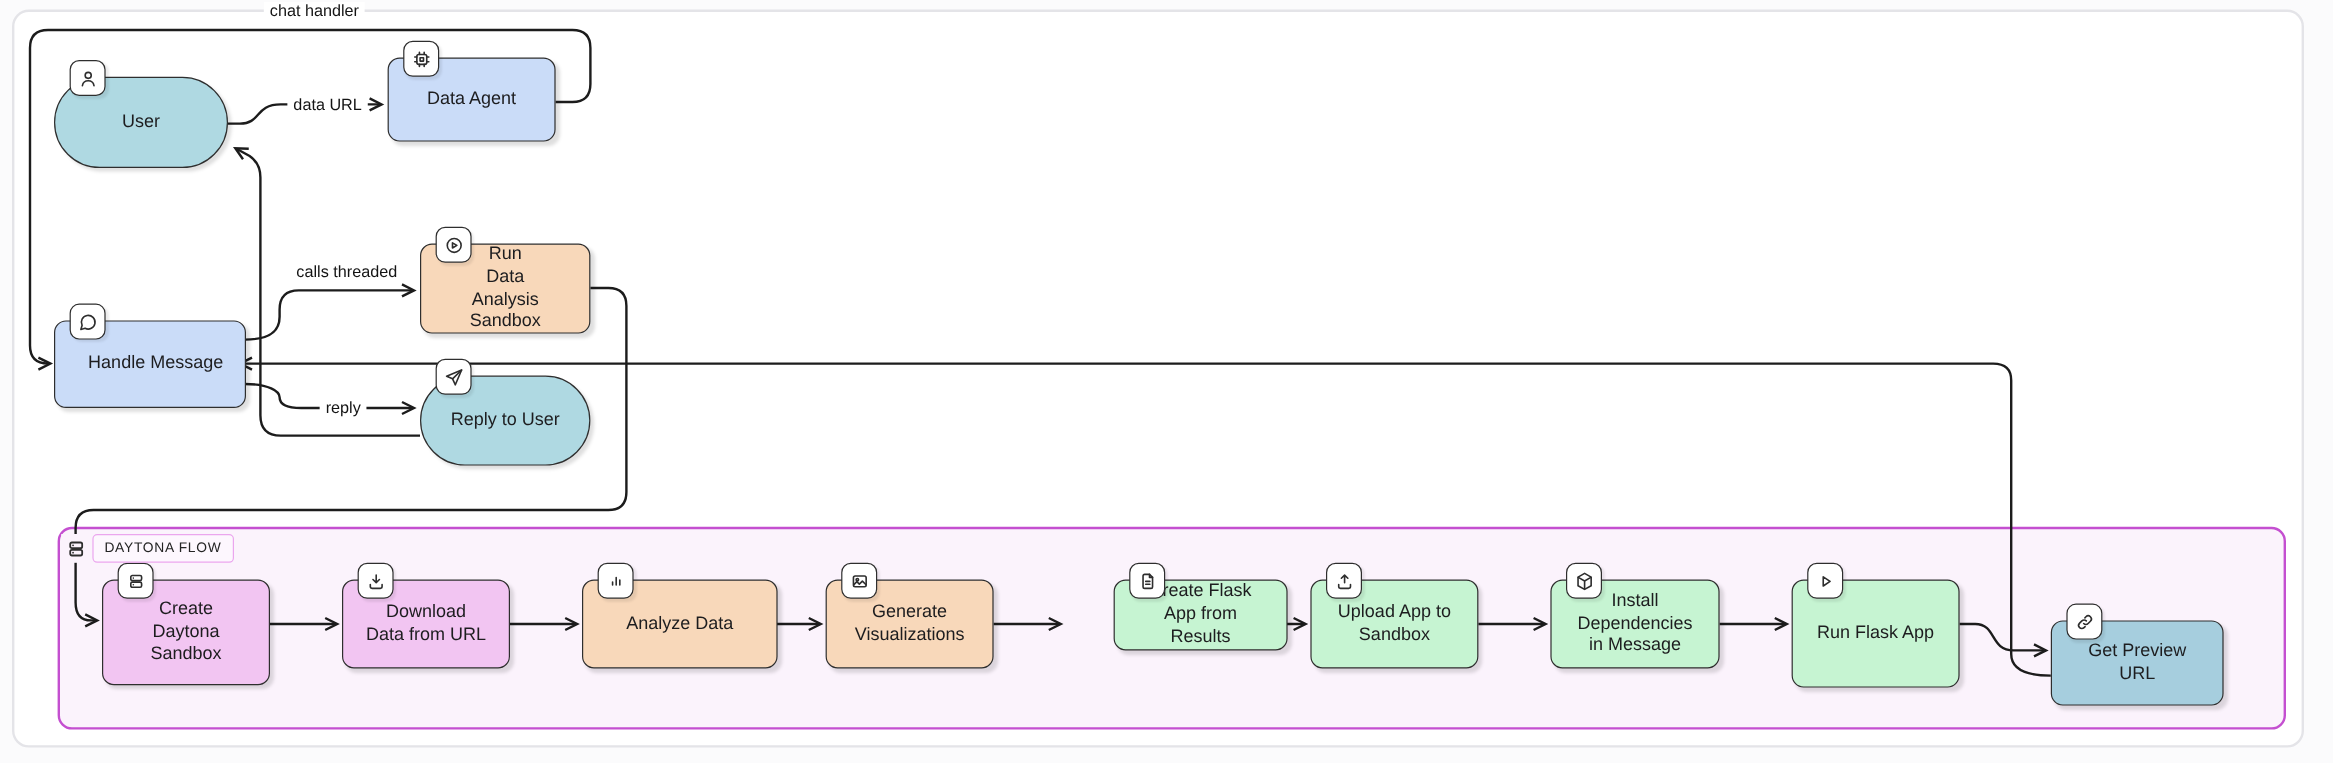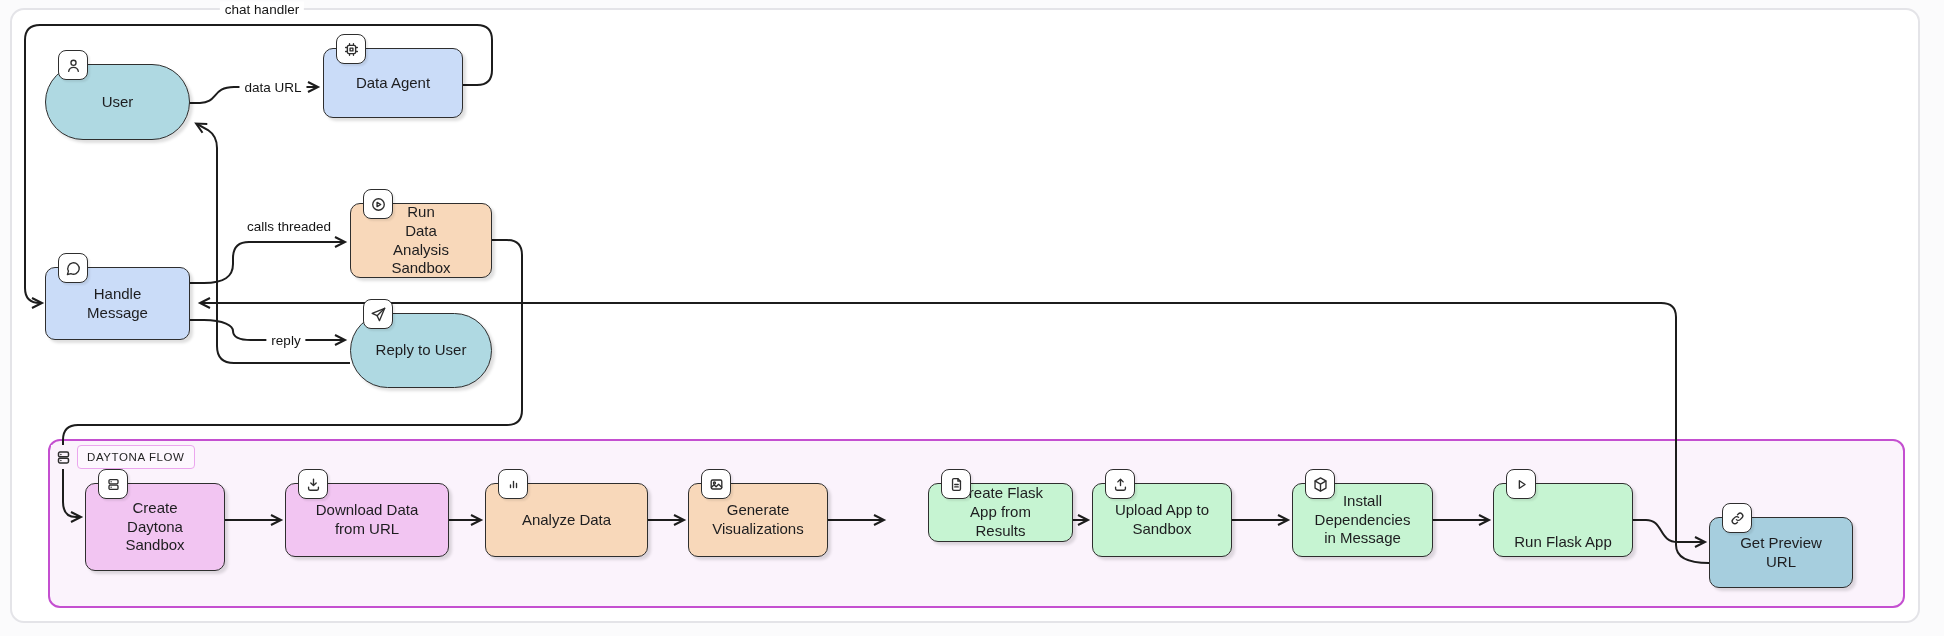--- a/index.html
+++ b/index.html
@@ -115,21 +115,21 @@
   <div class="badge">
     <svg viewBox="0 0 24 24" class="ic">
         <rect x="6.8" y="6.8" width="10.4" height="10.4" rx="2"></rect>
         <rect x="10.2" y="10.2" width="3.6" height="3.6"></rect>
         <path d="M9.5 6.8V4.6M14.5 6.8V4.6M9.5 19.4v-2.2M14.5 19.4v-2.2M6.8 9.5H4.6M6.8 14.5H4.6M19.4 9.5h-2.2M19.4 14.5h-2.2"></path>
       </svg>
   </div>
   <span>Data Agent</span>
 </div>
 
-<div class="node fill-blue" style="left:45px;top:267px;width:145px;height:73px;justify-content:flex-end;">
+<div class="node fill-blue" style="left:45px;top:267px;width:160px;height:73px;justify-content:flex-end;">
   <div class="badge">
     <svg viewBox="0 0 24 24" class="ic">
         <path d="M8.7 18.4A7.2 7.2 0 1 0 5.6 15.3L4.3 19.7Z"></path>
       </svg>
   </div>
   <span>Handle Message</span>
 </div>
 
 <div class="node fill-peach" style="left:350px;top:203px;width:142px;height:75px;padding:4px 40px;">
   <div class="badge">
@@ -166,21 +166,21 @@
   <div class="badge">
     <svg viewBox="0 0 24 24" class="ic">
         <rect x="6.3" y="5.8" width="11.4" height="5.4" rx="1.6"></rect>
         <rect x="6.3" y="12.8" width="11.4" height="5.4" rx="1.6"></rect>
         <path d="M9 8.5h.01M9 15.5h.01"></path>
       </svg>
   </div>
   <span>Create Daytona Sandbox</span>
 </div>
 
-<div class="node fill-pink" style="left:285px;top:483px;width:164px;height:74px;">
+<div class="node fill-pink" style="left:285px;top:483px;width:140px;height:74px;">
   <div class="badge">
     <svg viewBox="0 0 24 24" class="ic">
         <path d="M12 5.2v8M8.6 10l3.4 3.2L15.4 10"></path>
         <path d="M5.8 15.3v2.2c0 1 .8 1.8 1.8 1.8h8.8c1 0 1.8-.8 1.8-1.8v-2.2"></path>
       </svg>
   </div>
   <span>Download Data from URL</span>
 </div>
 
 <div class="node fill-peach" style="left:485px;top:483px;width:163px;height:74px;">
@@ -227,21 +227,21 @@
 <div class="node fill-green" style="left:1292px;top:483px;width:141px;height:74px;">
   <div class="badge">
     <svg viewBox="0 0 24 24" class="ic">
         <path d="M12 3.6l6.9 3.9v9l-6.9 3.9-6.9-3.9v-9z"></path>
         <path d="M5.4 7.8l6.6 3.7 6.6-3.7M12 11.5v8.4"></path>
       </svg>
   </div>
   <span>Install Dependencies in Message</span>
 </div>
 
-<div class="node fill-green" style="left:1493px;top:483px;width:140px;height:74px;align-items:flex-end;">
+<div class="node fill-green" style="left:1493px;top:483px;width:140px;height:90px;">
   <div class="badge">
     <svg viewBox="0 0 24 24" class="ic">
         <path d="M9.3 7.2l7.2 4.8-7.2 4.8z"></path>
       </svg>
   </div>
   <span>Run Flask App</span>
 </div>
 
 <div class="node fill-steel" style="left:1709px;top:517px;width:144px;height:71px;">
   <div class="badge">

